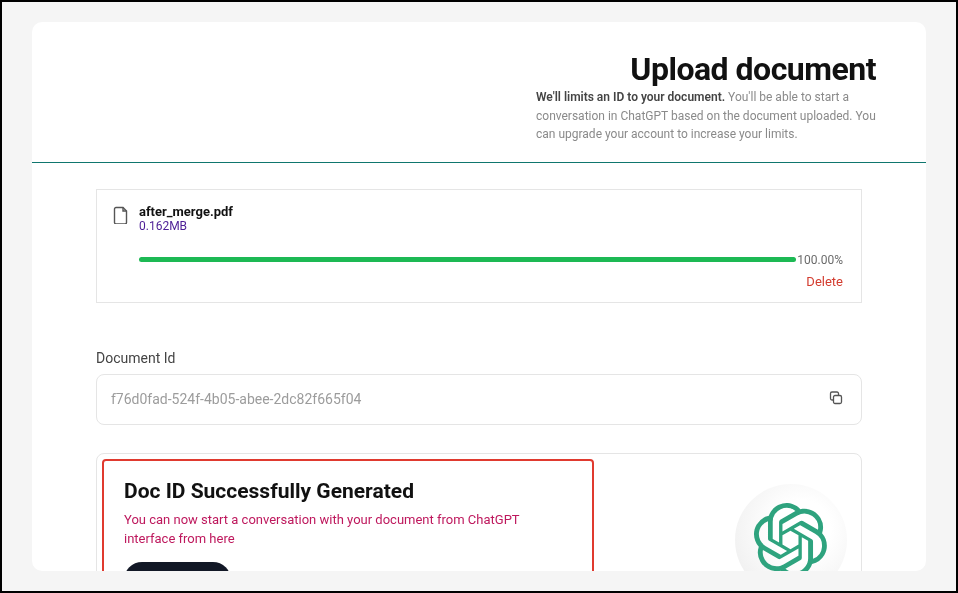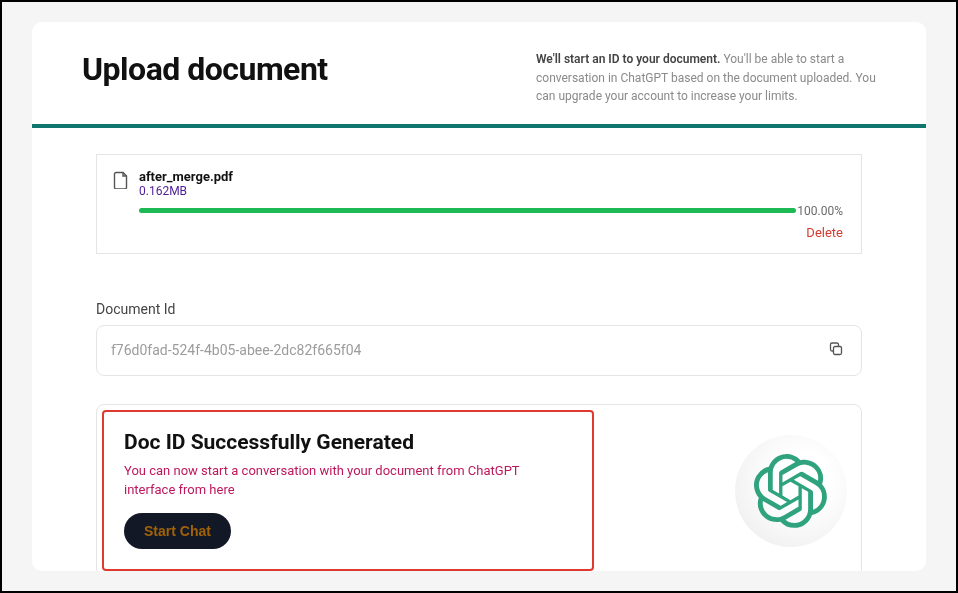--- a/index.html
+++ b/index.html
@@ -24,23 +24,24 @@
     .card {
       background: #fff;
       border-radius: 10px;
       padding: 0;
       height: 100%;
       overflow: hidden;
     }
     .header-section {
       display: flex;
       justify-content: space-between;
-      align-items: flex-start;
+      align-items: flex-end;
       padding: 28px 50px 18px 50px;
-      border-bottom: 4px solid #0f766e;
+      border-bottom: 1px solid #0f766e;
+      flex-direction: column;
     }
     .page-title {
       font-size: 32px;
       font-weight: 700;
       color: #111;
       letter-spacing: -0.5px;
     }
     .header-desc {
       max-width: 340px;
       font-size: 12px;
@@ -79,21 +80,21 @@
       color: #111;
     }
     .file-size {
       font-size: 12px;
       color: #4c1d95;
     }
     .progress-wrap {
       display: flex;
       align-items: center;
       gap: 1px;
-      margin-top: 6px;
+      margin-top: 20px;
     }
     .progress-bar {
       flex: 1;
       height: 5px;
       background: #1db954;
       border-radius: 3px;
     }
     .progress-pct {
       font-size: 12px;
       color: #6b6b6b;
@@ -197,21 +198,21 @@
   </style>
 </head>
 <body>
 
 <div class="outer-frame">
   <div class="card">
 
     <div class="header-section">
       <h1 class="page-title">Upload document</h1>
       <p class="header-desc">
-        <span class="bold">We'll start an ID to your document.</span><span> You'll be able to start a conversation in ChatGPT based on the document uploaded. You can upgrade your account to increase your limits.</span>
+        <span class="bold">We'll limits an ID to your document.</span><span> You'll be able to start a conversation in ChatGPT based on the document uploaded. You can upgrade your account to increase your limits.</span>
       </p>
     </div>
 
     <div class="content">
 
       <div class="file-card">
         <div class="file-row">
           <span class="file-icon">
             <svg width="16" height="18" viewBox="0 0 16 18" fill="none" stroke="currentColor" stroke-width="1.4">
               <path d="M3 1.5 h7 l3.5 3.5 v11.5 a1.5 1.5 0 0 1 -1.5 1.5 h-9 a1.5 1.5 0 0 1 -1.5 -1.5 v-13.5 a1.5 1.5 0 0 1 1.5 -1.5 z"></path>

